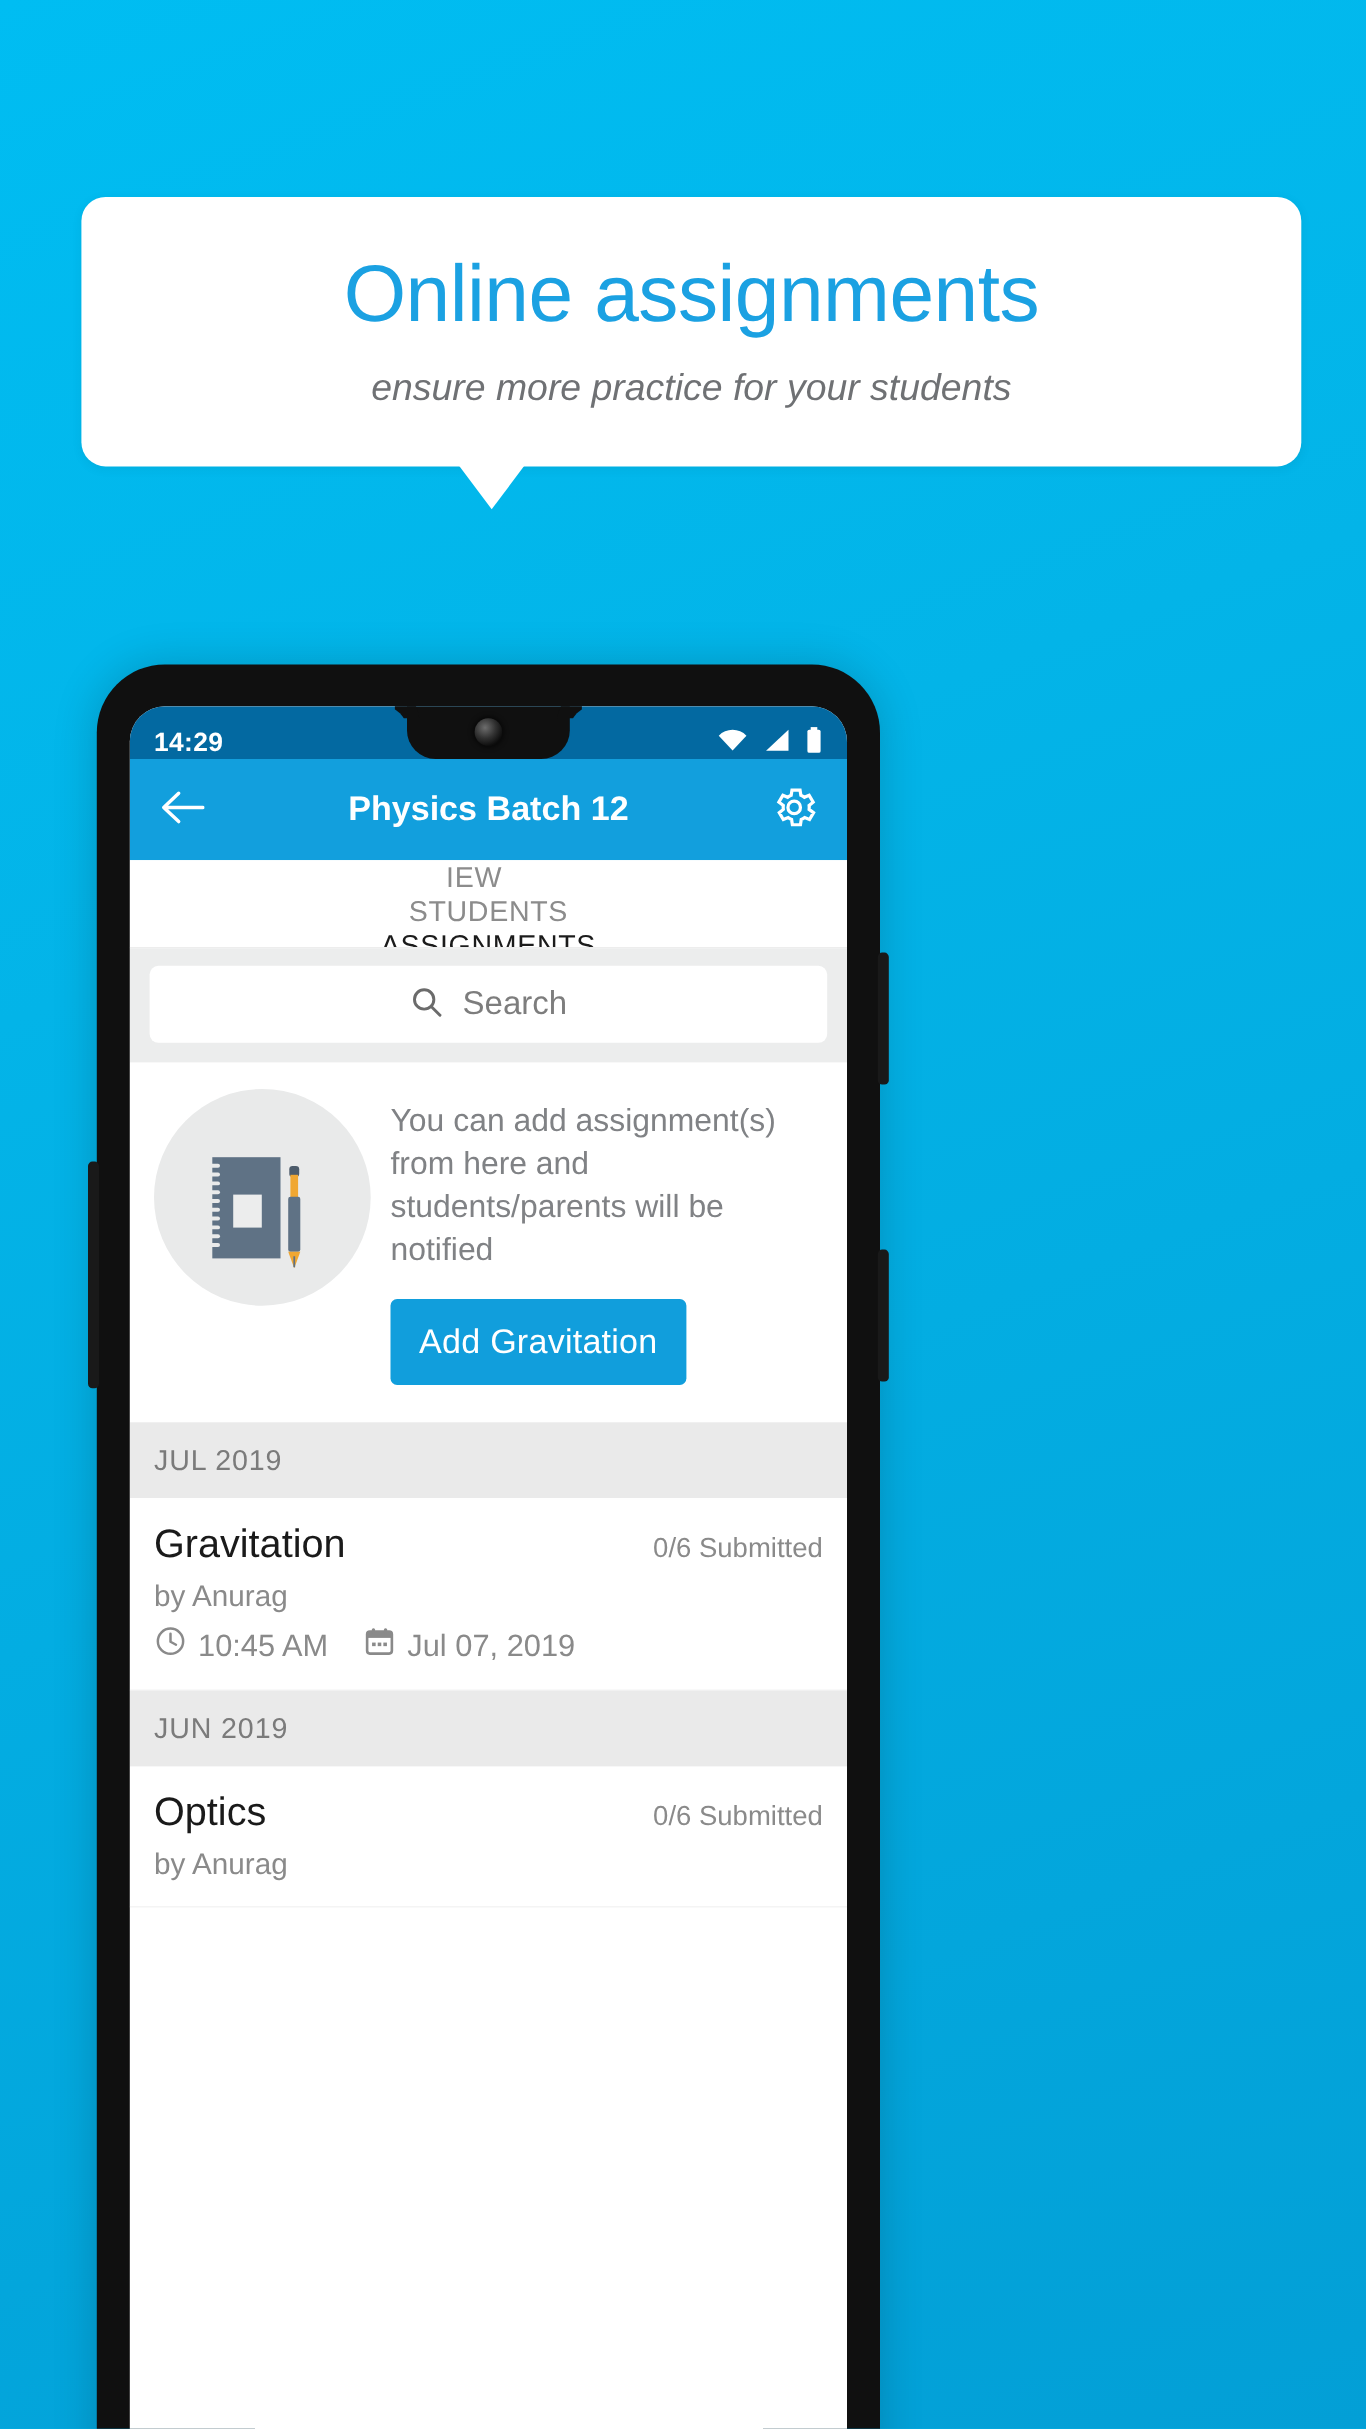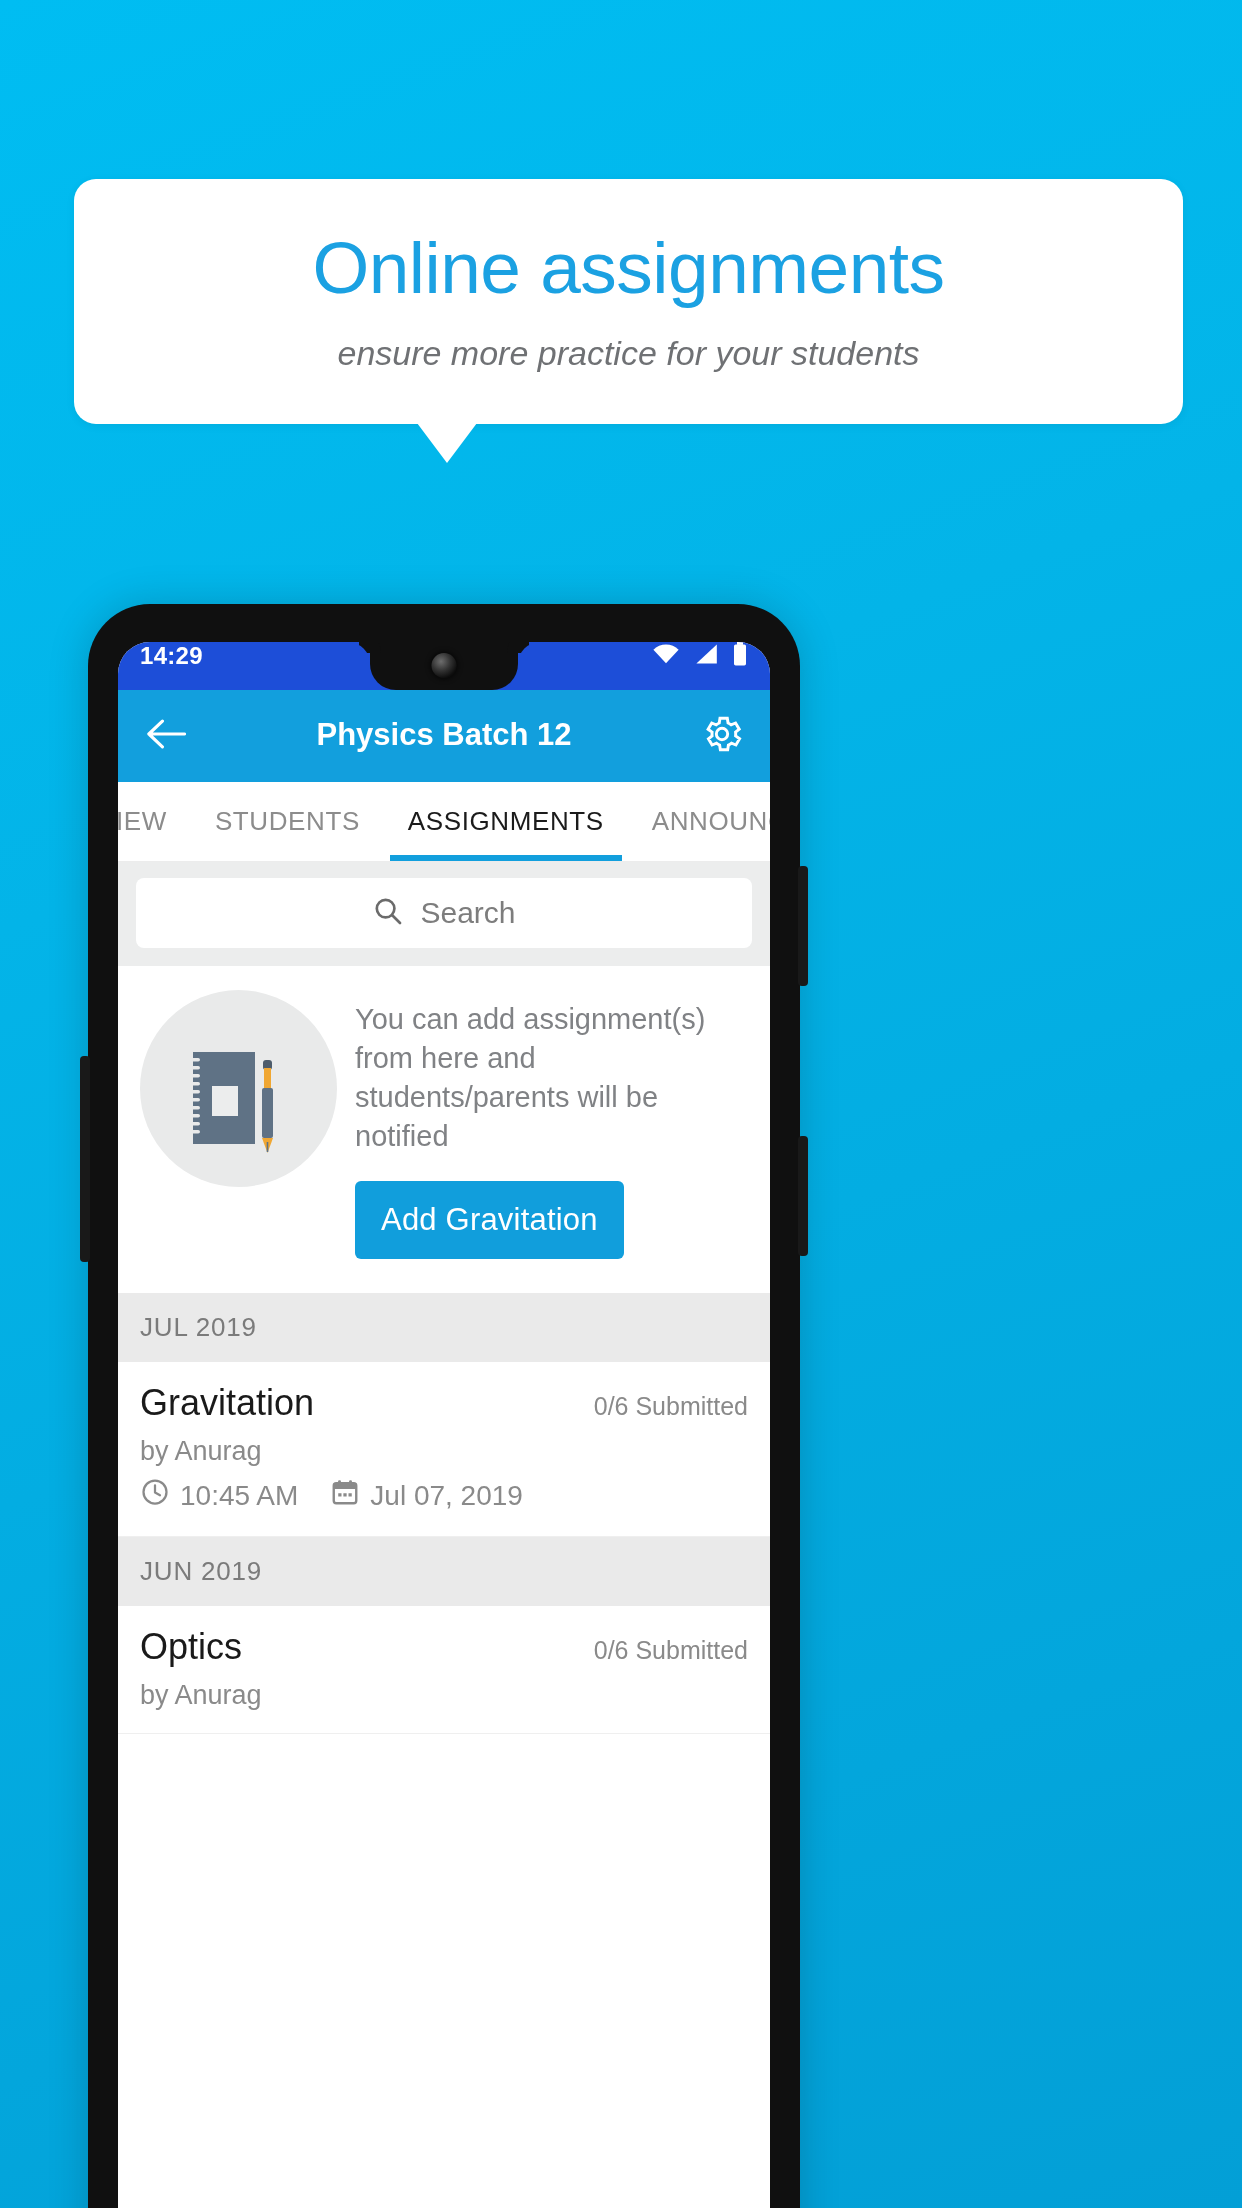--- a/index.html
+++ b/index.html
@@ -101,22 +101,22 @@
     top:11px; width:25px; height:25px;
     border-radius:50%;
     background:radial-gradient(circle at 38% 34%, #6d6d6d 0%, #323232 42%, #0c0c0c 75%);
     box-shadow:0 0 4px 2px rgba(0,0,0,0.5);
   }
 
   
   .statusbar {
     position:relative;
     height:48px;
-    background:#1d4ed8;
-    display:flex; align-items:flex-start;
+    background:#0369a1;
+    display:flex; align-items:flex-end;
     padding:0 22px;
     z-index:10;
   }
   .status-time {
     color:#fff; font-size:24px; font-weight:700;
     letter-spacing:0.3px;
   }
   .status-icons {
     margin-left:auto; display:flex; align-items:center; gap:14px;
   }
@@ -150,20 +150,21 @@
   }
 
   
   .tabs {
     position:relative;
     height:80px;
     background:#ffffff;
     display:flex; align-items:stretch;
     overflow:hidden;
     border-bottom:1px solid #ececec;
+    flex-direction:column;
   }
   .tab {
     display:flex; align-items:center; justify-content:center;
     padding:0 24px;
     font-size:26px; font-weight:400;
     color:#8c8c8c;
     letter-spacing:0.6px;
     white-space:nowrap;
     position:relative;
     flex:0 0 auto;

